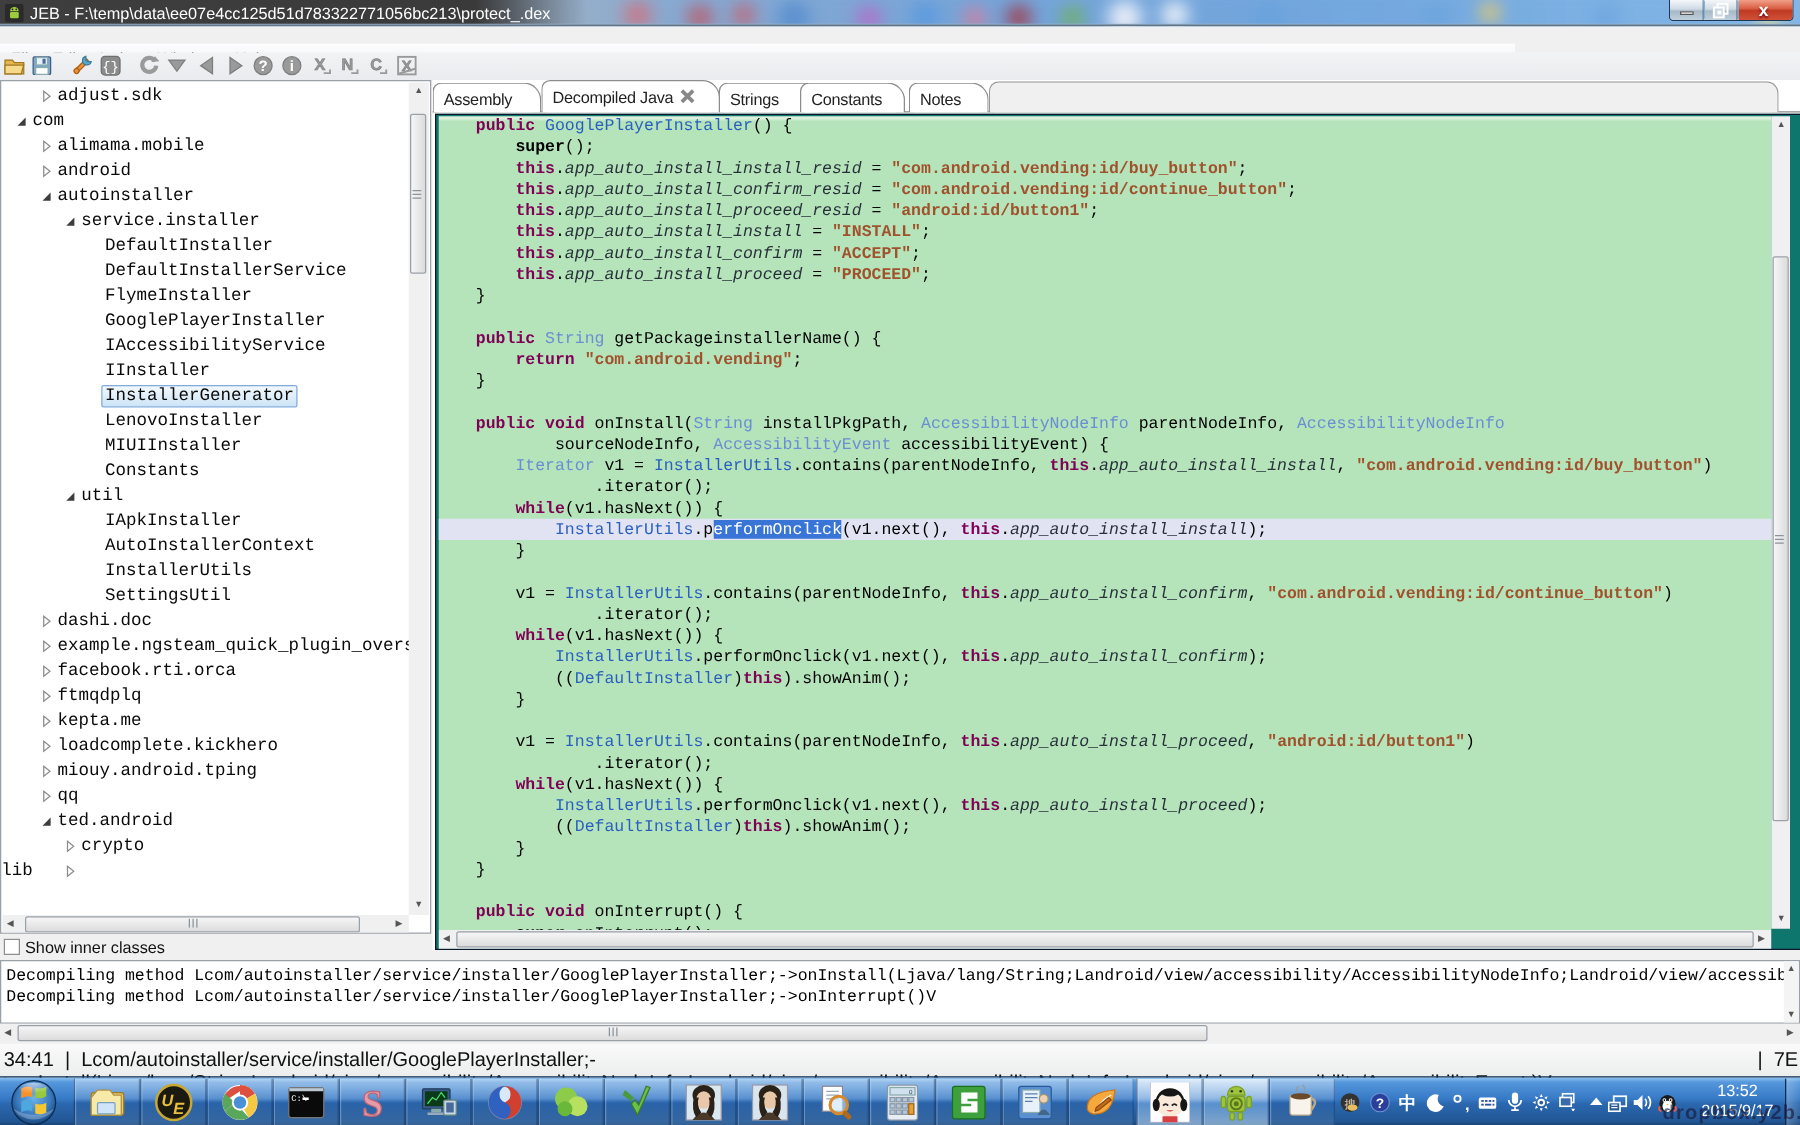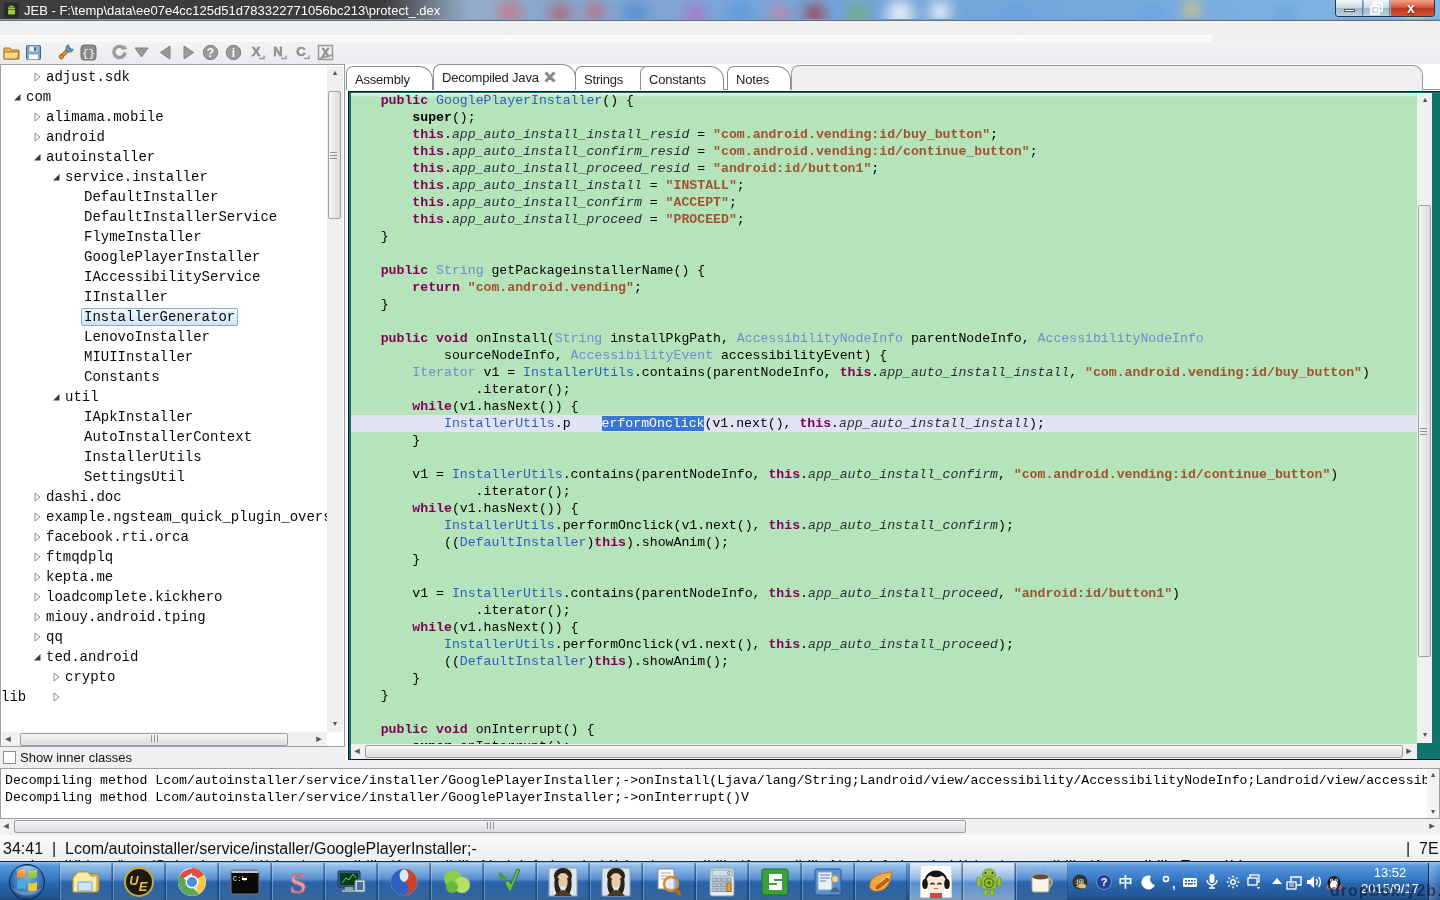--- a/index.html
+++ b/index.html
@@ -76,21 +76,21 @@
 #codegreen { position:absolute; left:2px; top:1px; width:1066px; height:651px; background:linear-gradient(#daf0da 0,#daf0da 2px,#b5e4bb 4px); overflow:hidden; }
 #codelines { position:absolute; left:-2px; top:-1px; width:1600px; font-family:"Liberation Mono",monospace; font-size:13.2px; line-height:17px; color:#000; white-space:pre; }
 .cl { height:17px; }
 .hl { background:#e2e3f2; }
 .k { color:#7f0055; font-weight:bold; }
 .b { color:#000; font-weight:bold; }
 .c { color:#2a5fc0; }
 .t { color:#6a8ed2; }
 .s { color:#a0522d; font-weight:bold; }
 .f { color:#28303a; font-style:italic; }
-.selb { background:#3875d7; color:#fff;margin-left:31px; }
+.selb { background:#3875d7; color:#fff; }
 
 #showinner { position:absolute; left:0; top:748px; width:345px; height:20px; background:#f0f0f0; font-size:13px; color:#111; }
 #cb { position:absolute; left:3px; top:3px; width:13px; height:13px; background:#fff; border:1px solid #8e8f8f; }
 #log { position:absolute; left:0; top:768px; width:1440px; height:51px; background:#fff; border:1px solid #9aa0a8; overflow:hidden; }
 #log .lg { width:1424px; overflow:hidden; }
 #log div { font-family:"Liberation Mono",monospace; font-size:13.2px; line-height:16px; color:#000; white-space:pre; }
 #statusbar { position:absolute; left:0; top:835px; width:1440px; height:26px; background:linear-gradient(#fafafa,#eceded); font-size:16px; color:#111; }
 
 #taskbar { position:absolute; left:0; top:861px; width:1440px; height:39px; background:linear-gradient(#8ec3ef 0%,#5597dc 10%,#3679c5 45%,#2b68b0 55%,#215694 92%,#1a4679 100%); border-top:1px solid #0d2c50; overflow:hidden; }
 .tcell { position:absolute; top:1px; width:53px; height:38px; border-left:1px solid rgba(15,40,80,.5); background:linear-gradient(rgba(255,255,255,.40),rgba(255,255,255,.16) 42%,rgba(20,40,90,.10) 50%,rgba(255,255,255,.08) 85%,rgba(140,190,240,.25)); box-shadow:inset 1px 0 0 rgba(190,225,255,.35), inset -1px 0 0 rgba(15,40,80,.35); }

